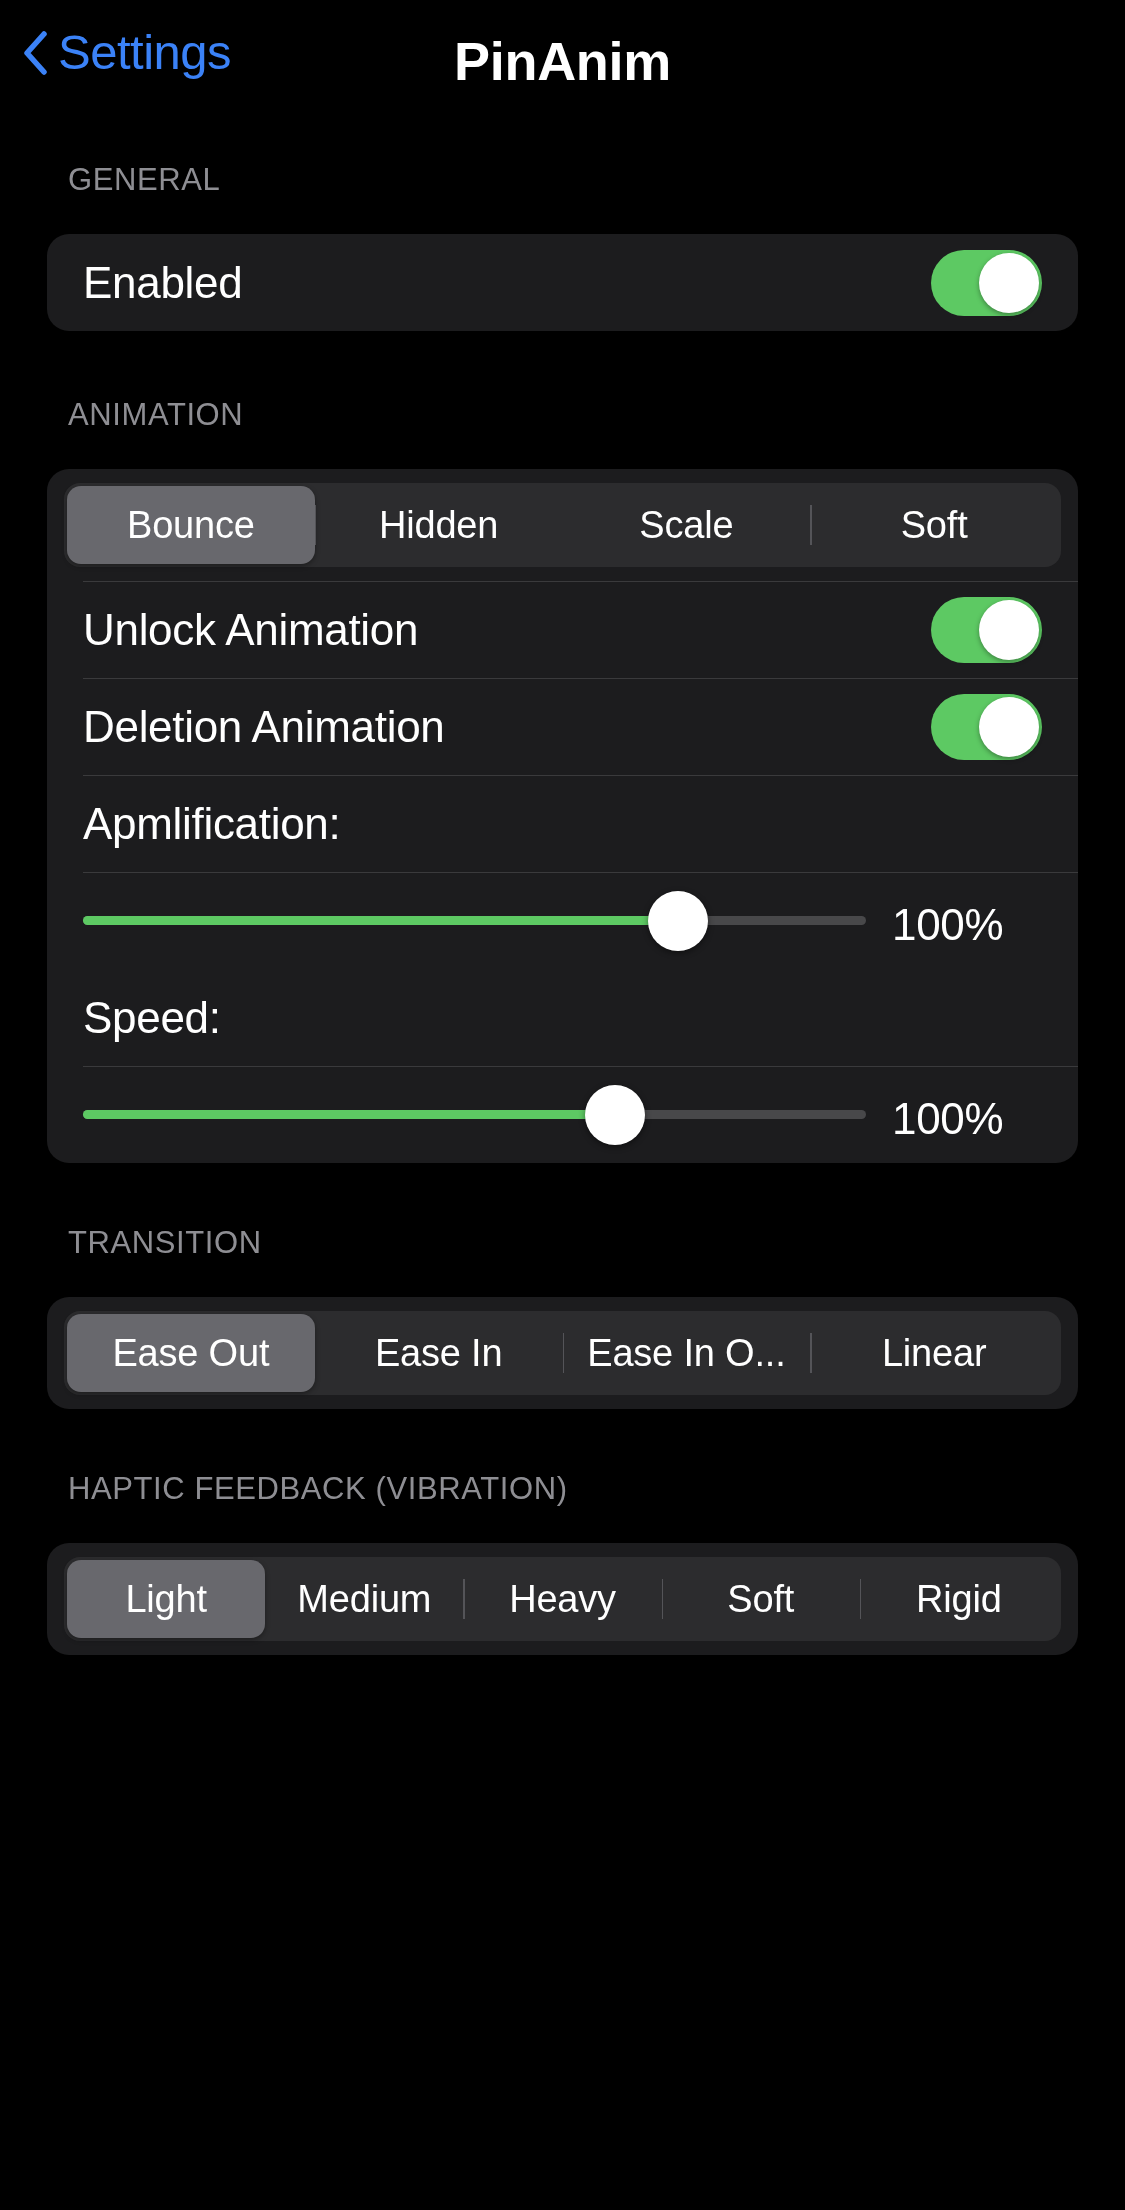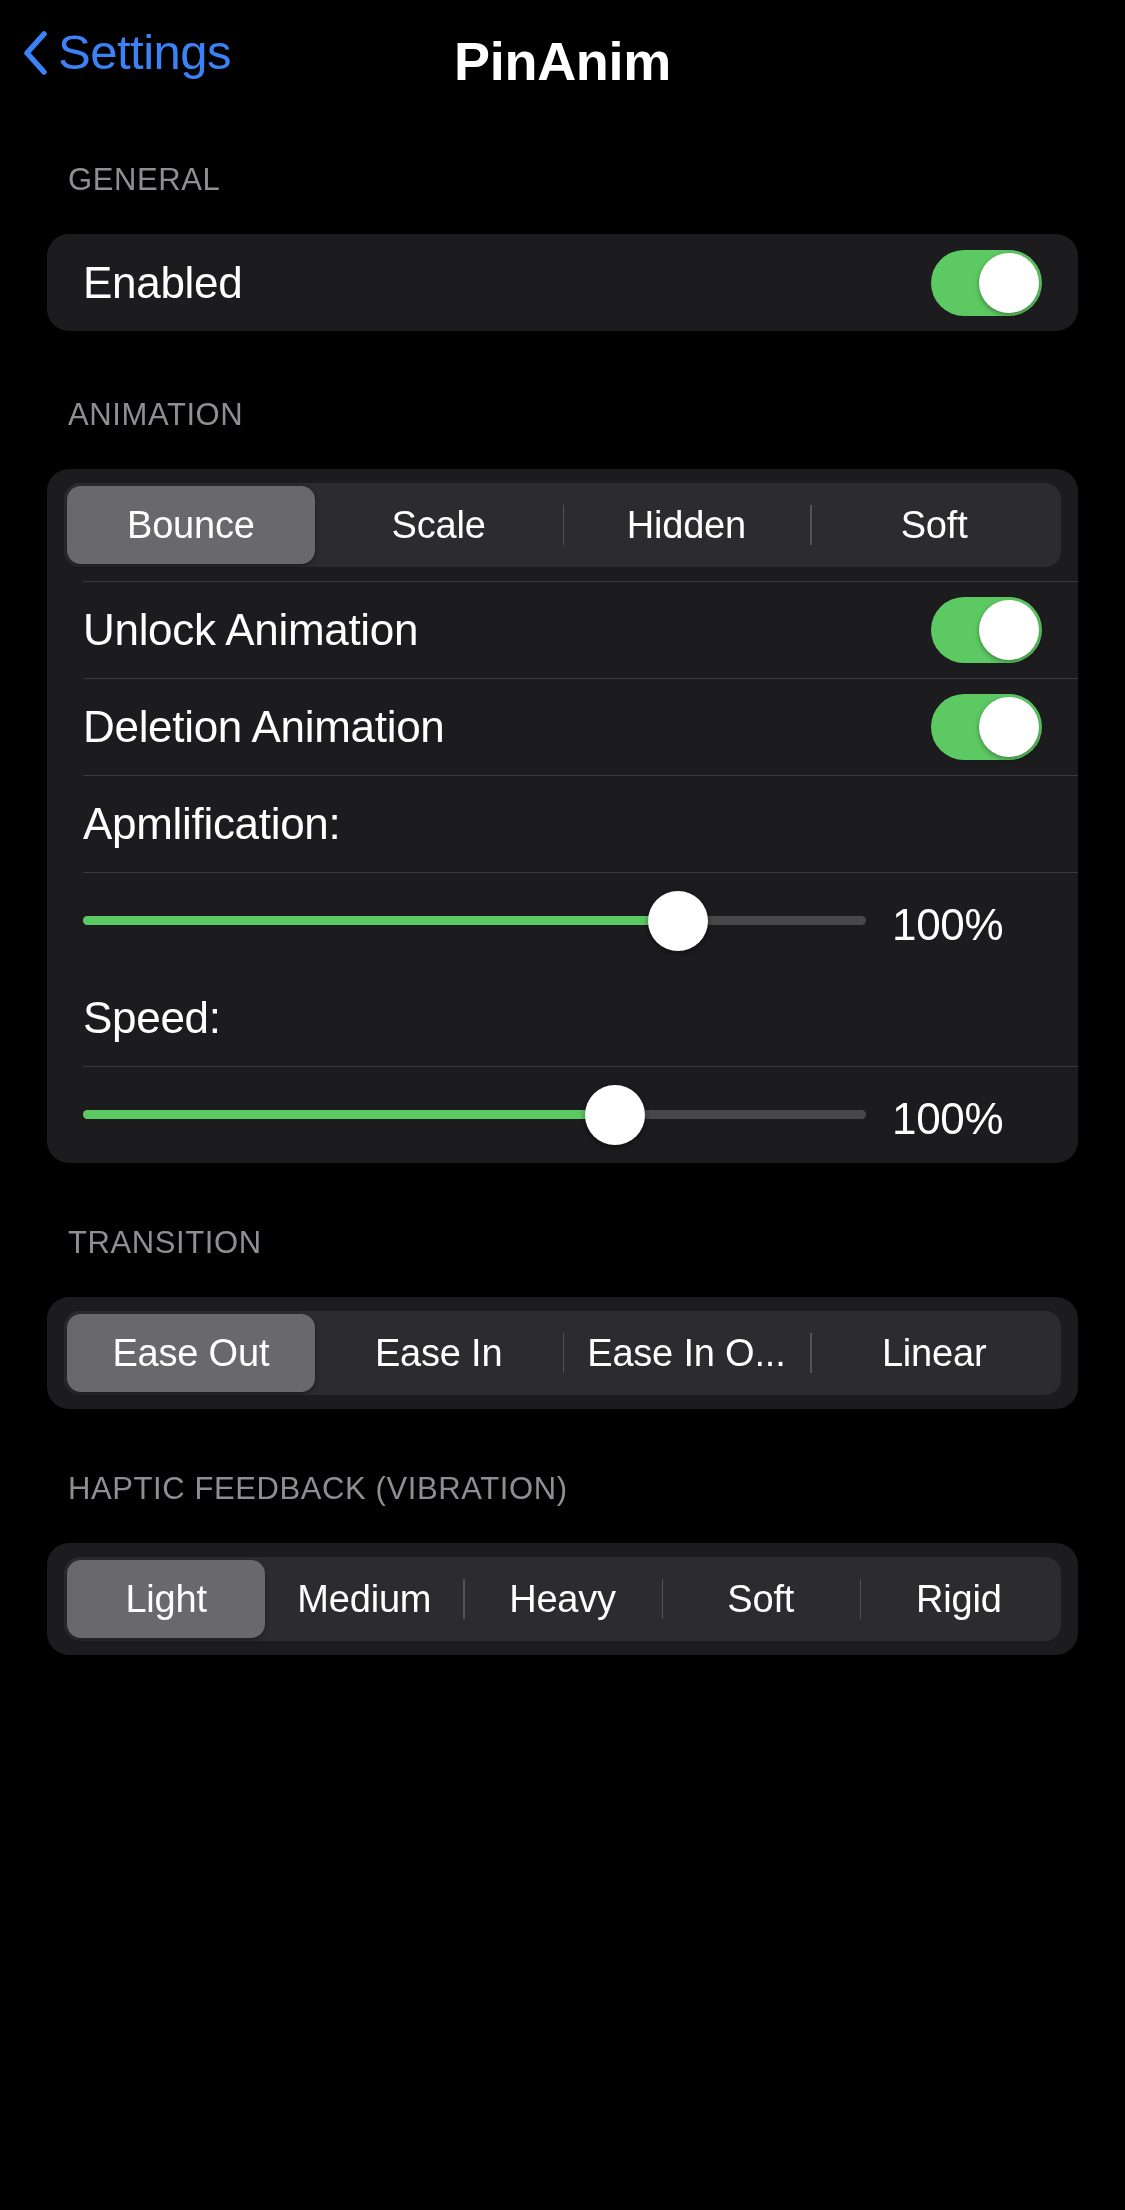--- a/index.html
+++ b/index.html
@@ -167,27 +167,27 @@
     <div class="section-header">ANIMATION</div>
     <div style="height:36px"></div>
     <div class="card">
 
       <div class="seg-wrap">
         <div class="segmented">
           <div class="seg selected no-div">
 
             <span>Bounce</span>
           </div>
+          <div class="seg">
+            <span class="divider"></span>
+            <span>Hidden</span>
+          </div>
           <div class="seg no-div">
 
             <span>Scale</span>
-          </div>
-          <div class="seg">
-            <span class="divider"></span>
-            <span>Hidden</span>
           </div>
           <div class="seg">
             <span class="divider"></span>
             <span>Soft</span>
           </div>
         </div>
       </div>
 
       <div class="row sep">
         <span class="row-label">Unlock Animation</span>

